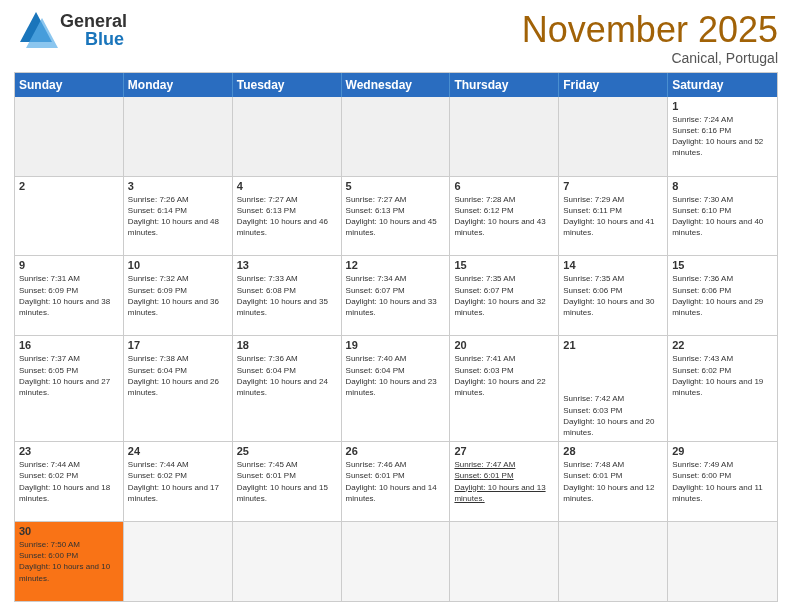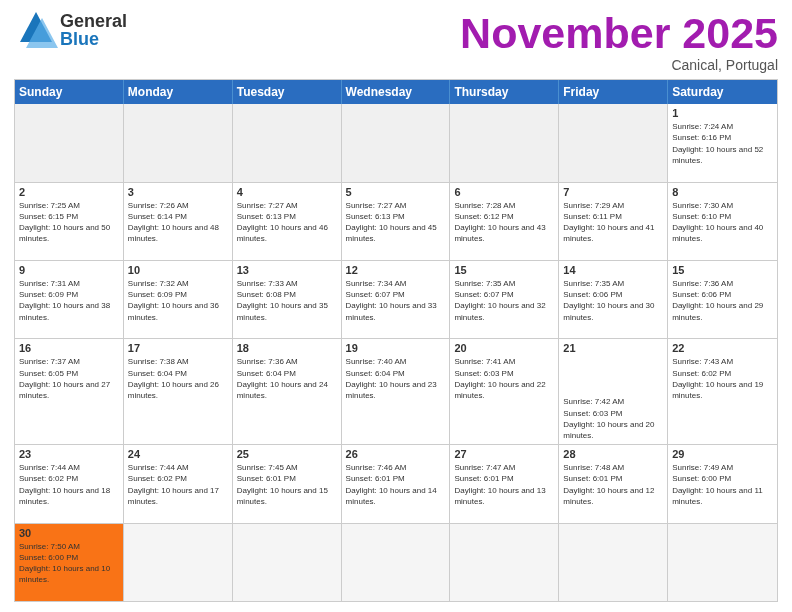--- a/index.html
+++ b/index.html
@@ -25,23 +25,23 @@
     }
     .logo {
       display: flex;
       flex-direction: column;
       align-items: center;
     }
     .title-area {
       text-align: right;
     }
     .month-title {
-      font-size: 43px;
-      font-weight: bold;
-      color: #a21caf;
+      font-size: 36px;
+      font-weight: normal;
+      color: #a16207;
       line-height: 1.1;
     }
     .location {
       font-size: 14px;
       color: #555;
     }
     .calendar {
       flex: 1;
       display: flex;
       flex-direction: column;
@@ -118,21 +118,21 @@
     <div class="logo">
       <div style="display:flex;align-items:center;gap:2px;">
         <div style="position:relative;width:44px;height:40px;display:flex;align-items:center;">
           <svg width="44" height="40" viewBox="0 0 44 40">
             <polygon points="22,2 38,32 6,32" fill="#1a75bb"></polygon>
             <polygon points="28,8 44,38 12,38" fill="#5aaee8" opacity="0.7"></polygon>
           </svg>
         </div>
         <div style="display:flex;flex-direction:column;line-height:1.0;">
           <span style="font-size:18px;font-weight:bold;color:#333;"><span style="color:#333;">General</span></span>
-          <span style="font-size:18px;font-weight:bold;color:#1a75bb;">Blue</span>
+          <span style="font-size:18px;font-weight:bold;color:#1a75bb;margin-left:25px;">Blue</span>
         </div>
       </div>
     </div>
     <div class="title-area">
       <div class="month-title">November 2025</div>
       <div class="location">Canical, Portugal</div>
     </div>
   </div>
 
   <div class="calendar">
@@ -156,23 +156,20 @@
           <div class="calendar-cell has-data">
             <div class="day-number">1</div>
             <div class="cell-text" style="white-space: pre-line;">Sunrise: 7:24 AM
 Sunset: 6:16 PM
 Daylight: 10 hours and 52 minutes.</div>
           </div>
         </div>
         <div class="calendar-row">
           <div class="calendar-cell has-data">
             <div class="day-number">2</div>
-            <div class="cell-text" style="white-space: pre-line;">Sunrise: 7:25 AM
-Sunset: 6:15 PM
-Daylight: 10 hours and 50 minutes.</div>
           </div>
           <div class="calendar-cell has-data">
             <div class="day-number">3</div>
             <div class="cell-text" style="white-space: pre-line;">Sunrise: 7:26 AM
 Sunset: 6:14 PM
 Daylight: 10 hours and 48 minutes.</div>
           </div>
           <div class="calendar-cell has-data">
             <div class="day-number">4</div>
             <div class="cell-text" style="white-space: pre-line;">Sunrise: 7:27 AM
@@ -312,21 +309,21 @@
 Daylight: 10 hours and 15 minutes.</div>
           </div>
           <div class="calendar-cell has-data">
             <div class="day-number">26</div>
             <div class="cell-text" style="white-space: pre-line;">Sunrise: 7:46 AM
 Sunset: 6:01 PM
 Daylight: 10 hours and 14 minutes.</div>
           </div>
           <div class="calendar-cell has-data">
             <div class="day-number">27</div>
-            <div class="cell-text" style="white-space: pre-line;">Sunrise: 7:47 AM
+            <div class="cell-text" style="white-space: pre-line; text-decoration: underline;">Sunrise: 7:47 AM
 Sunset: 6:01 PM
 Daylight: 10 hours and 13 minutes.</div>
           </div>
           <div class="calendar-cell has-data">
             <div class="day-number">28</div>
             <div class="cell-text" style="white-space: pre-line;">Sunrise: 7:48 AM
 Sunset: 6:01 PM
 Daylight: 10 hours and 12 minutes.</div>
           </div>
           <div class="calendar-cell has-data">

